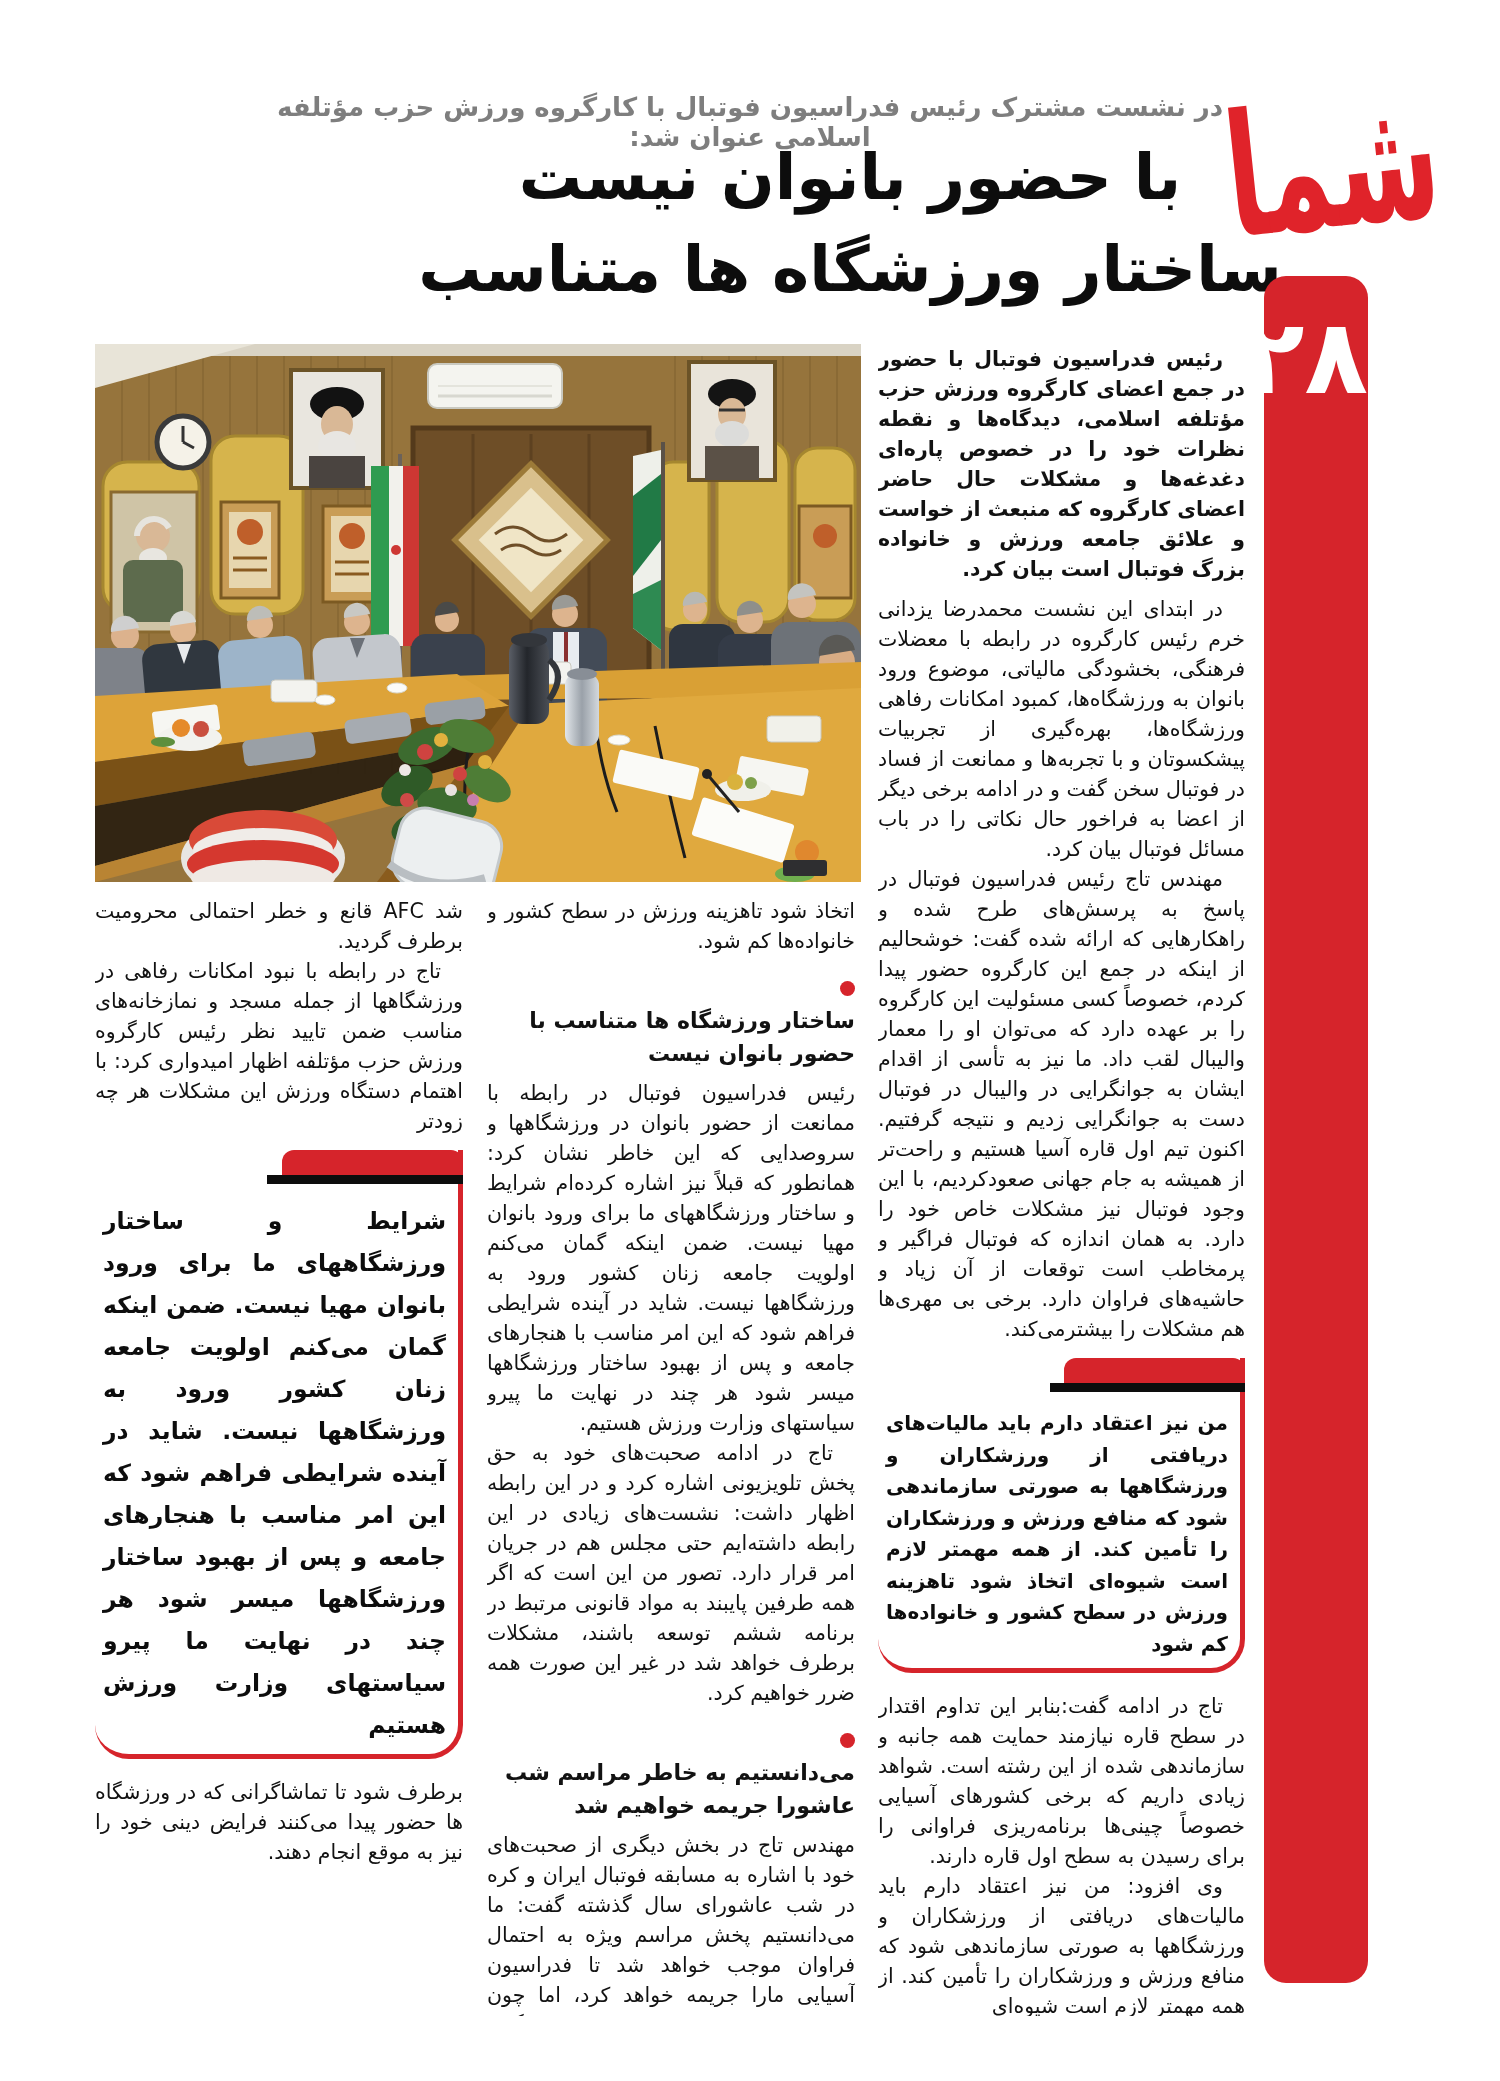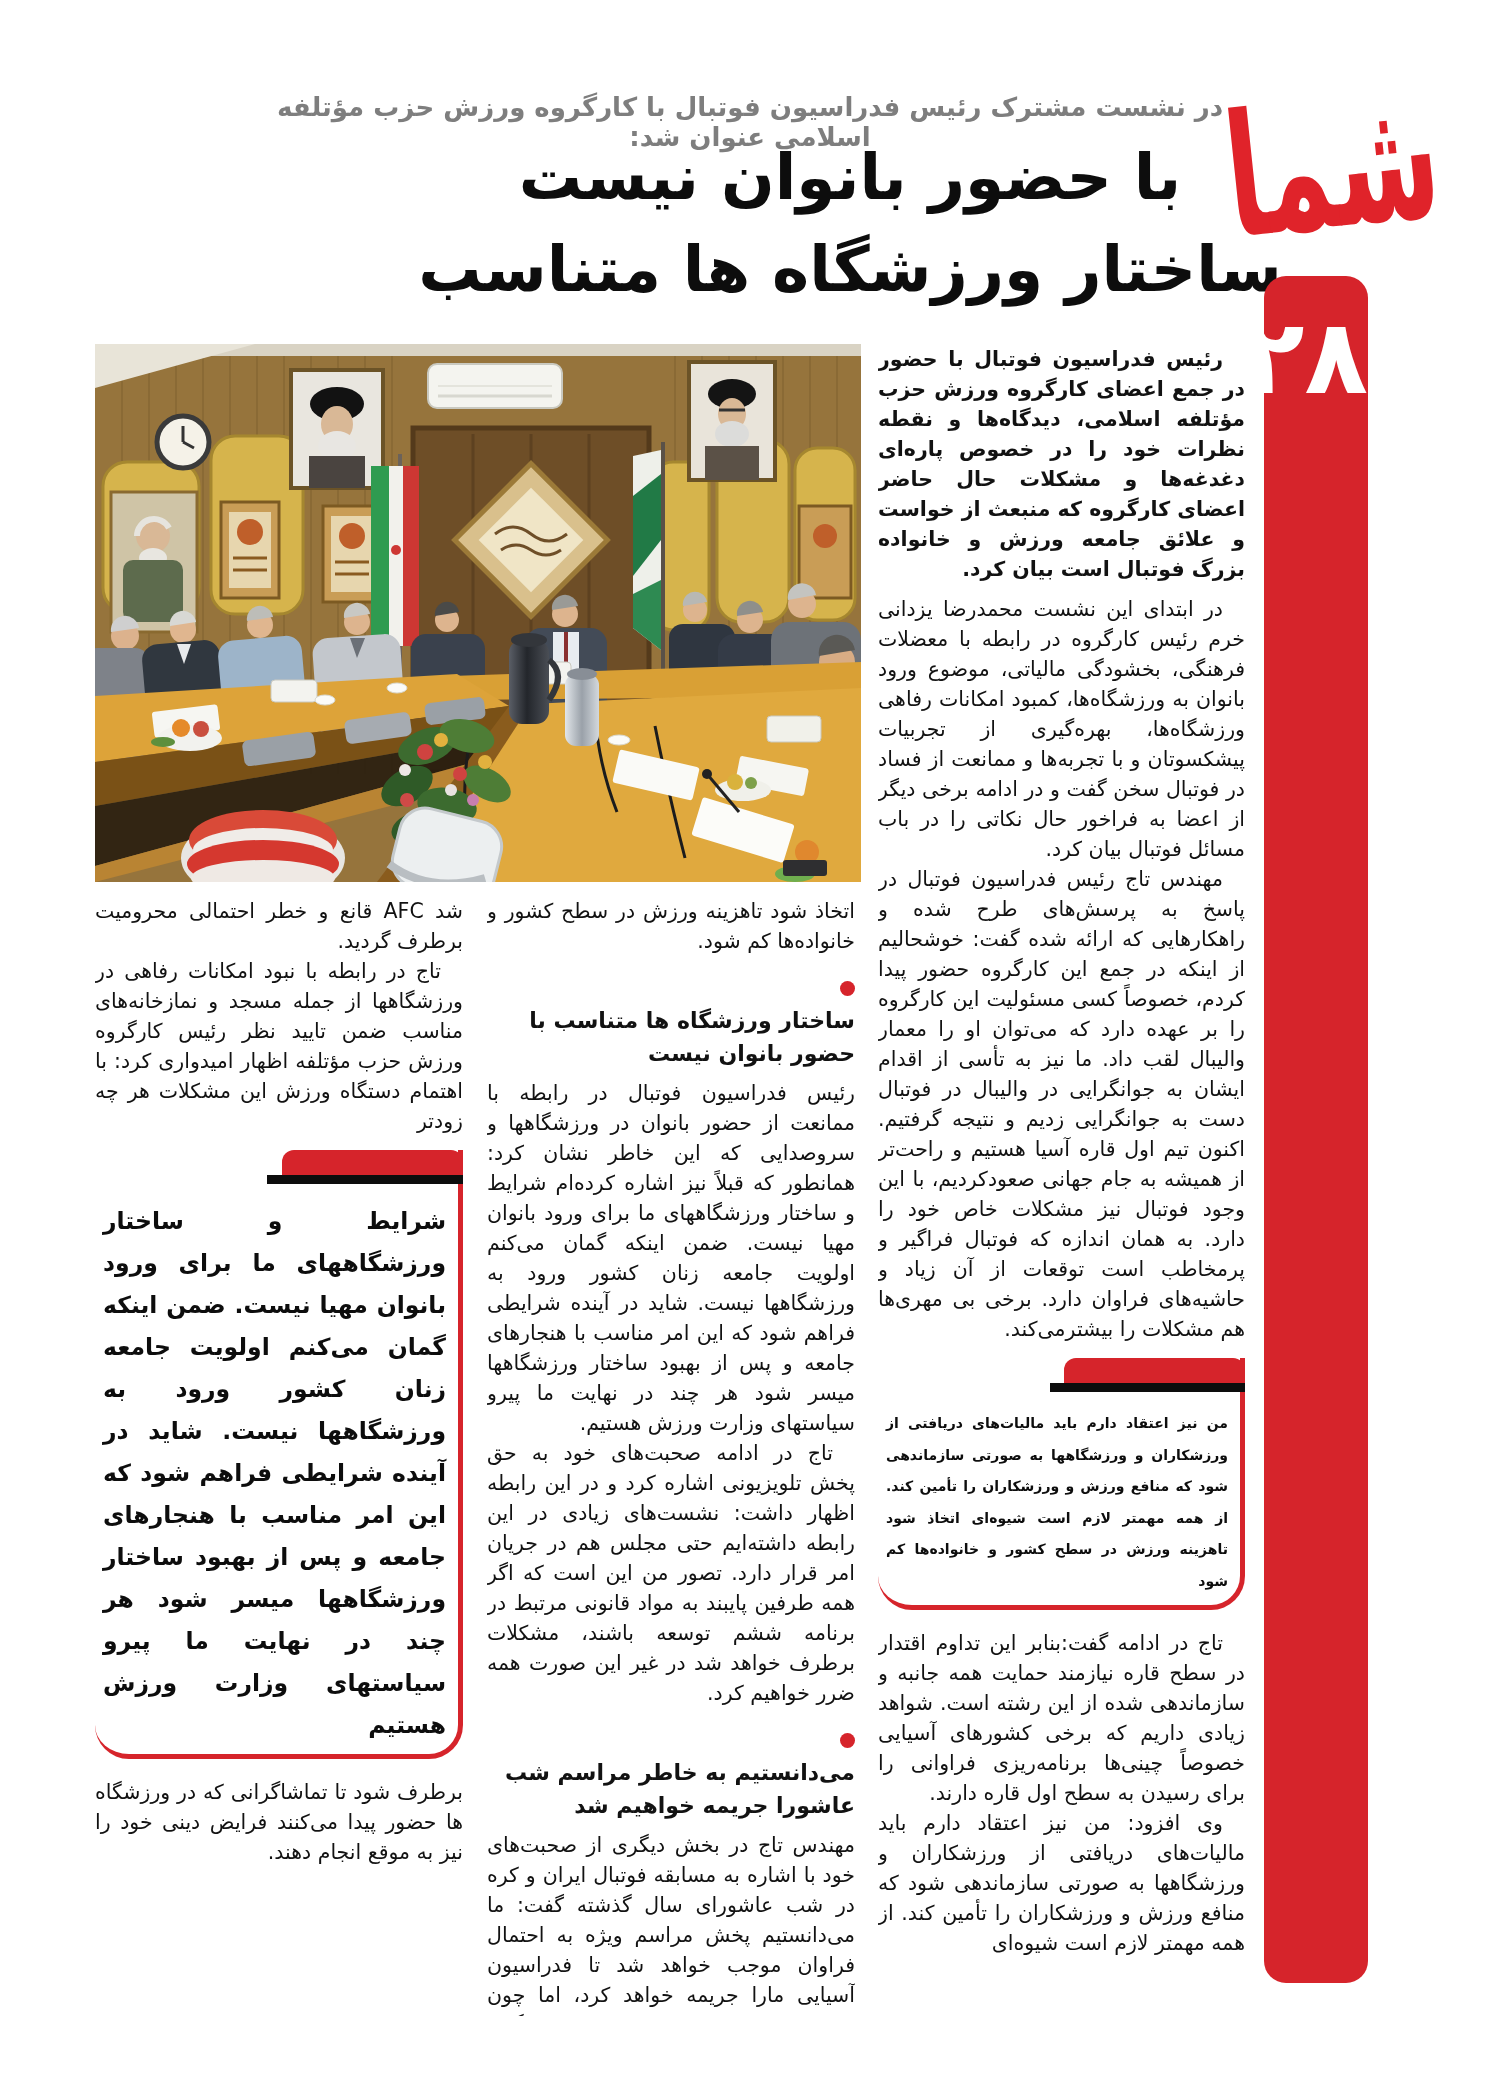--- a/index.html
+++ b/index.html
@@ -38,21 +38,21 @@
   .subhead .dot{flex:0 0 auto;width:15px;height:15px;border-radius:50%;background:var(--red);margin-top:9px;}
 
   
   .quote{position:relative;margin:14px 0 18px;padding:50px 12px 8px 8px;
          border-right:5px solid var(--red);border-bottom:5px solid var(--red);
          border-radius:0 0 34px 34px;}
   .quote .bar-red{position:absolute;top:0;right:-5px;height:25px;width:50%;
                   background:var(--red);border-radius:12px 12px 0 0;}
   .quote .bar-black{position:absolute;top:25px;right:-5px;height:9px;width:54%;background:#0d0d0d;}
   .quote .q-text{font-weight:bold;text-align:justify;color:#0d0d0d;}
-  .rq .q-text{font-size:14px;line-height:31.5px;}
+  .rq .q-text{font-size:20px;line-height:31.5px;}
   .lq .q-text{font-size:23.5px;line-height:42px;}
 
   
   .logo{position:absolute;left:1258px;top:52px;width:148px;height:215px;display:flex;
         align-items:center;justify-content:center;pointer-events:none;}
   .logo span{display:block;color:#e0232a;font-size:100px;font-weight:bold;
              transform:rotate(-6deg) scale(1.05,1.7);transform-origin:center;}
   .sidebar{position:absolute;left:1264px;top:268px;width:104px;height:1707px;
            background:var(--red);border-radius:22px;color:#fff;text-align:center;direction:rtl;}
   .page-num{margin-top:26px;font-size:104px;line-height:110px;font-weight:bold;}

